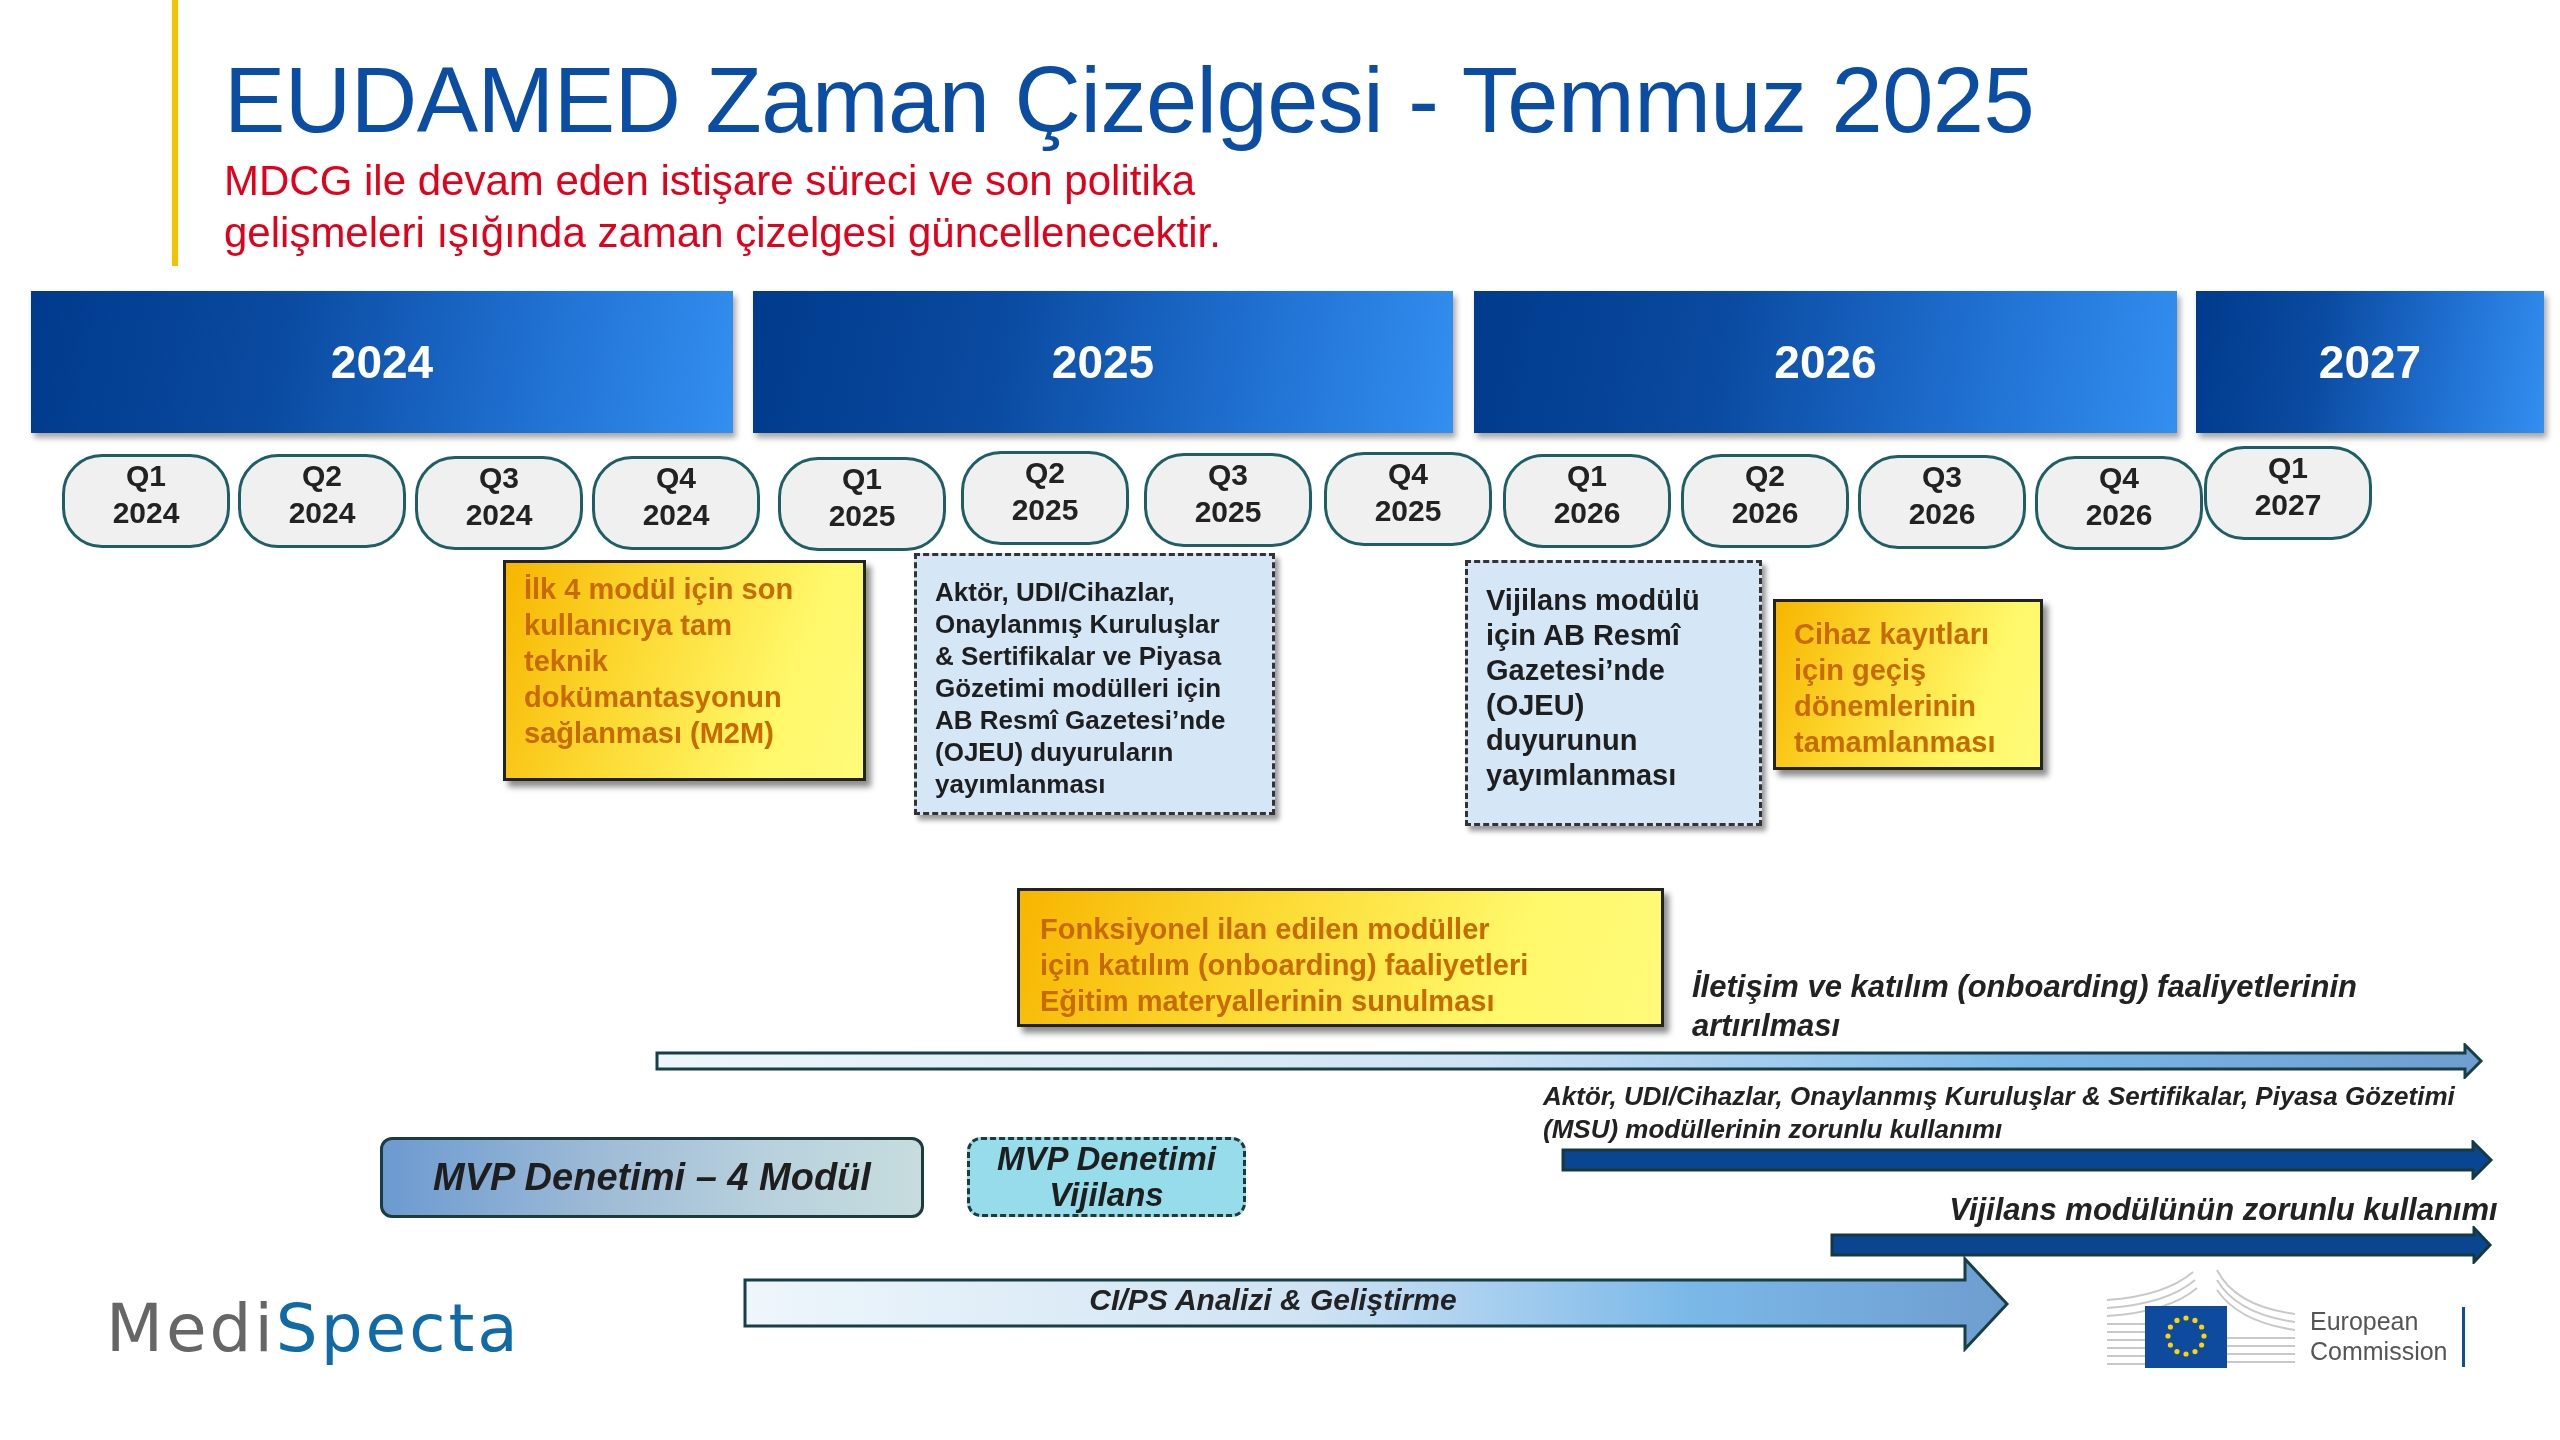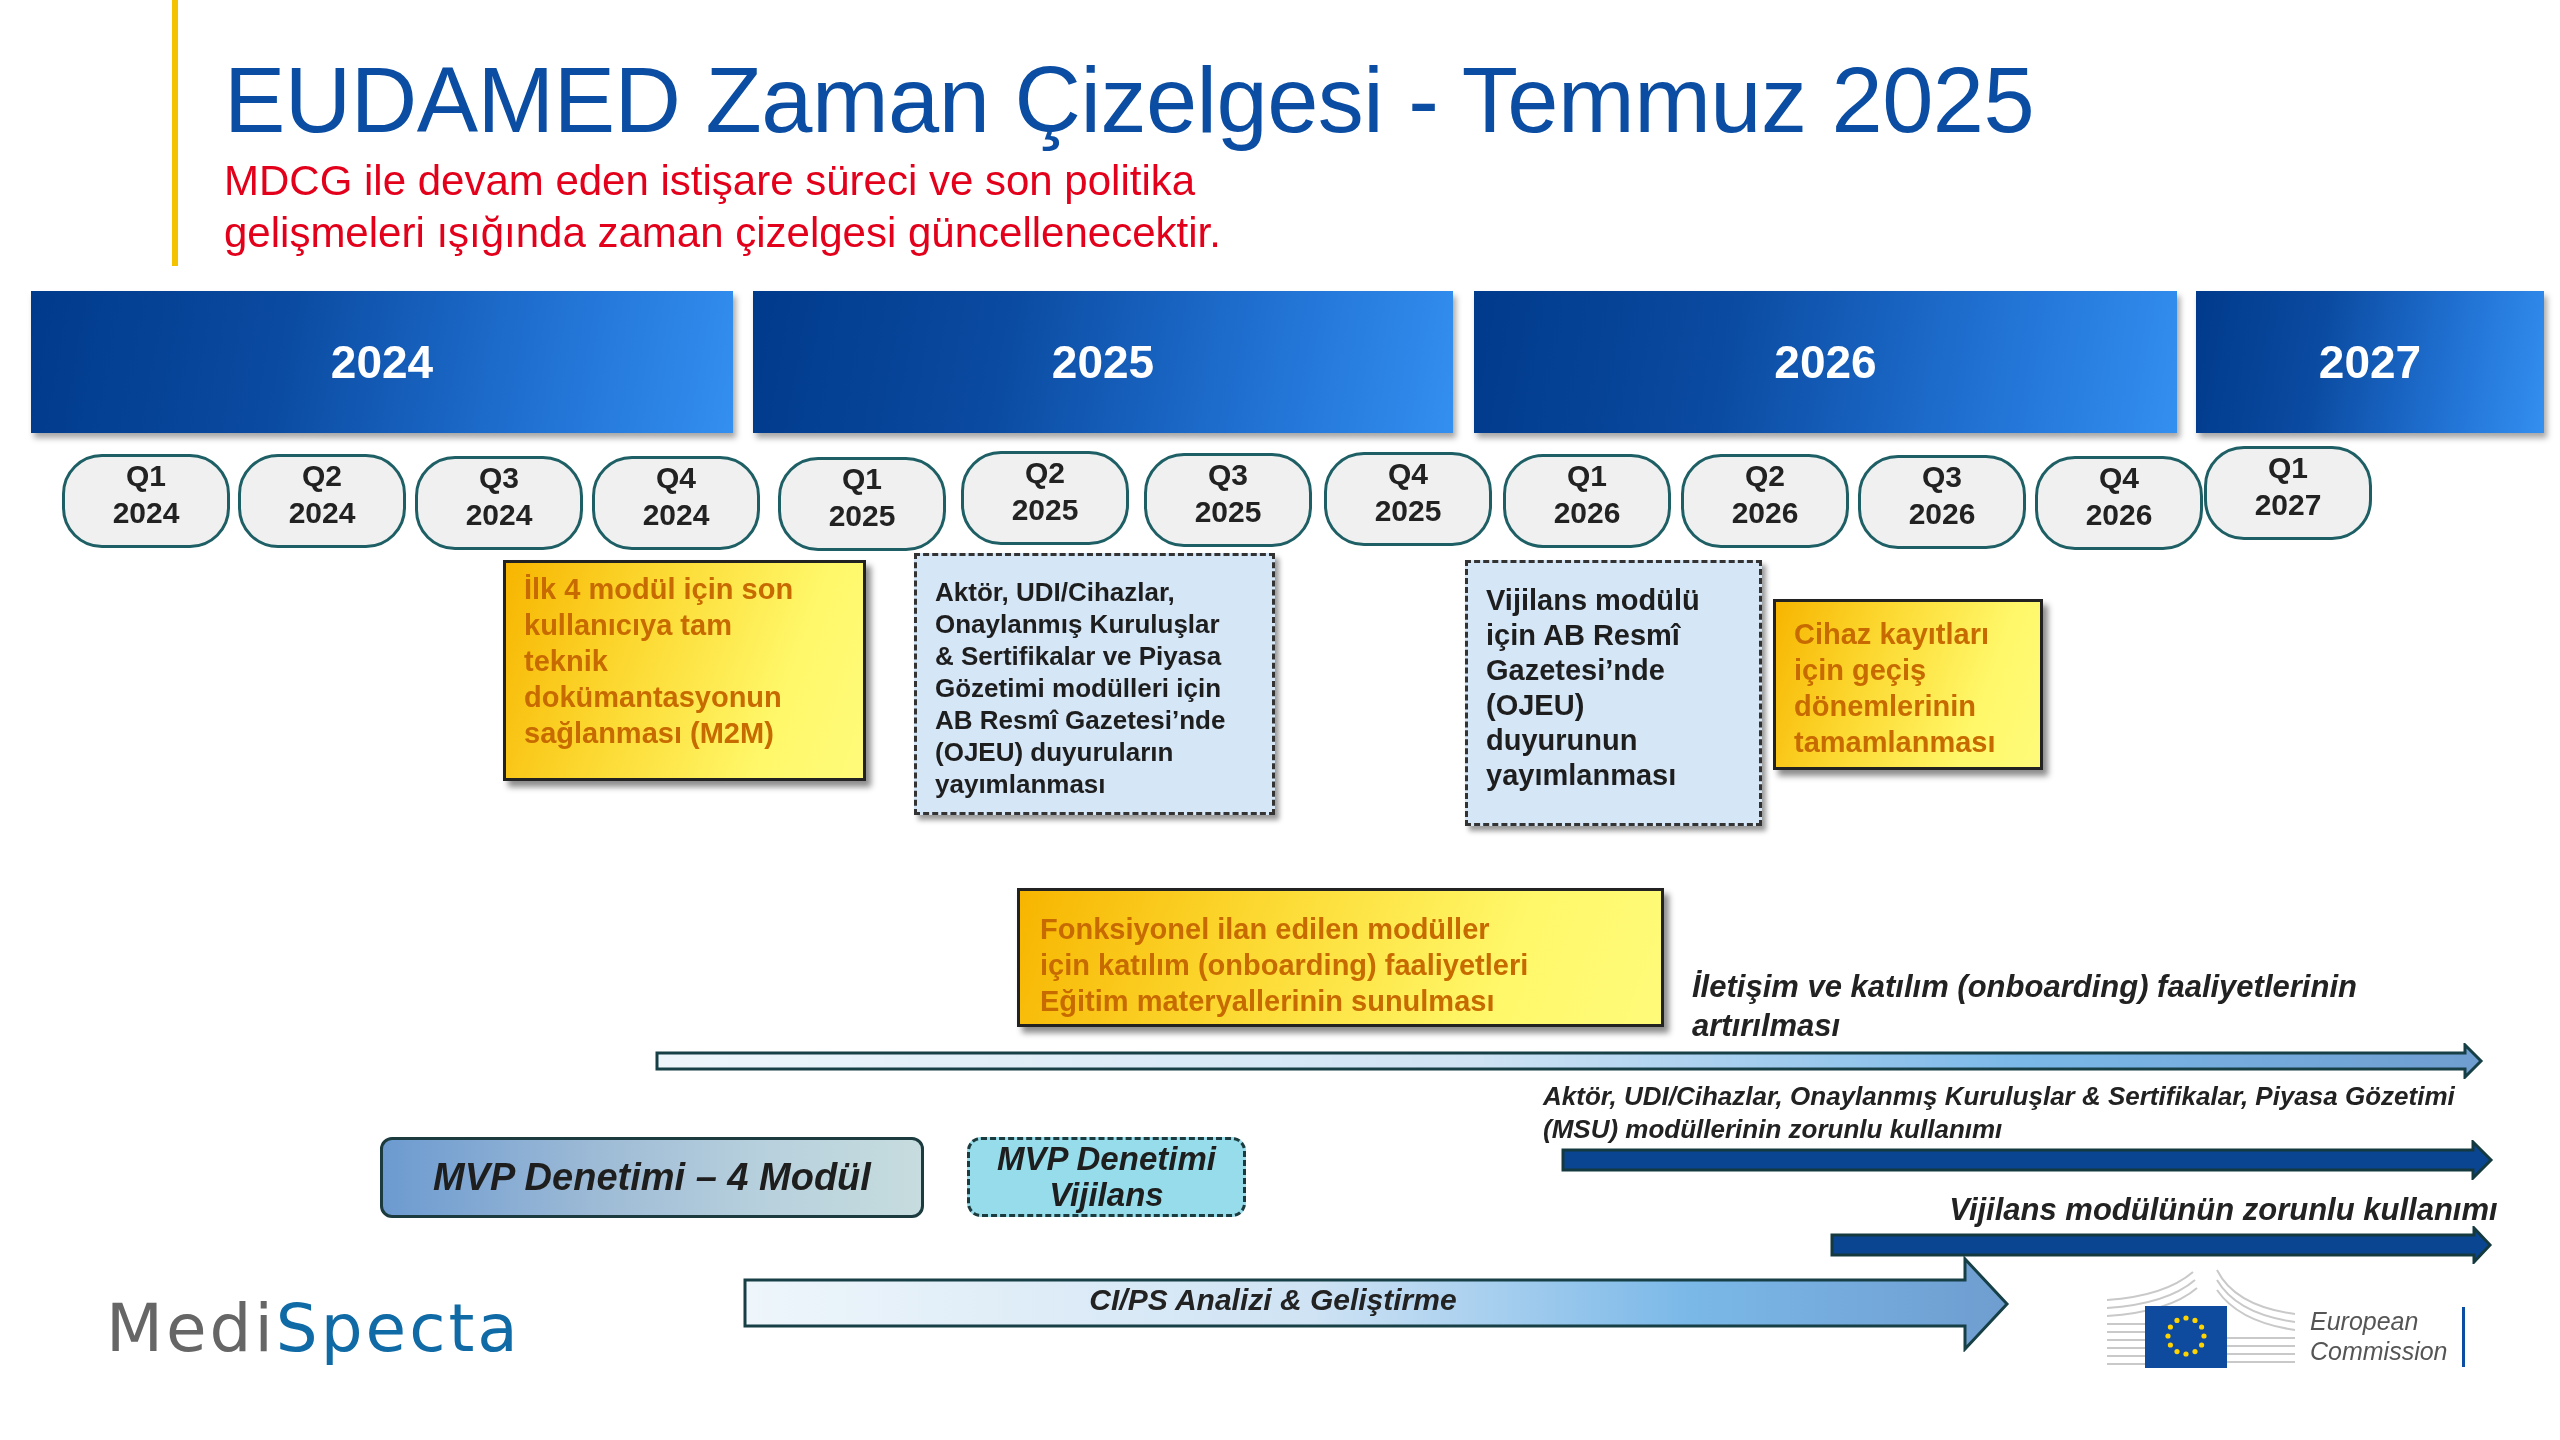--- a/index.html
+++ b/index.html
@@ -34,21 +34,21 @@
   .mvp-main { border:3px solid #1b3b3e; border-radius:12px; font-size:38px;
               background:linear-gradient(90deg,#6c9ad0 0%,#9ebbd6 40%,#b7d0dd 70%,#c6dcde 100%); }
   .mvp-vij { border:3px dashed #1b3b3e; border-radius:14px; font-size:33px; line-height:36px;
              background:#96dcea; }
 
   .logo-medi { left:106px; top:1290px; font-size:66px; letter-spacing:3px; font-family:"DejaVu Sans", sans-serif; }
   .logo-medi .a { color:#666666; }
   .logo-medi .b { color:#0f6aa5; }
 
   .eu-logo { left:2105px; top:1266px; width:370px; height:104px; }
-  .eu-text { left:2310px; top:1306px; font-size:25px; line-height:30px; color:#555; white-space:pre-line;font-style:italic; }
+  .eu-text { left:2310px; top:1306px; font-size:25px; line-height:30px; color:#555; white-space:pre-line; }
   .eu-bar { left:2462px; top:1307px; width:3px; height:60px; background:#0a4da2; }
 </style>
 </head>
 <body>
 
 <div class="abs accent-line"></div>
 <div class="abs title">EUDAMED Zaman Çizelgesi - Temmuz 2025</div>
 <div class="abs subtitle">MDCG ile devam eden istişare süreci ve son politika
 gelişmeleri ışığında zaman çizelgesi güncellenecektir.</div>
 

